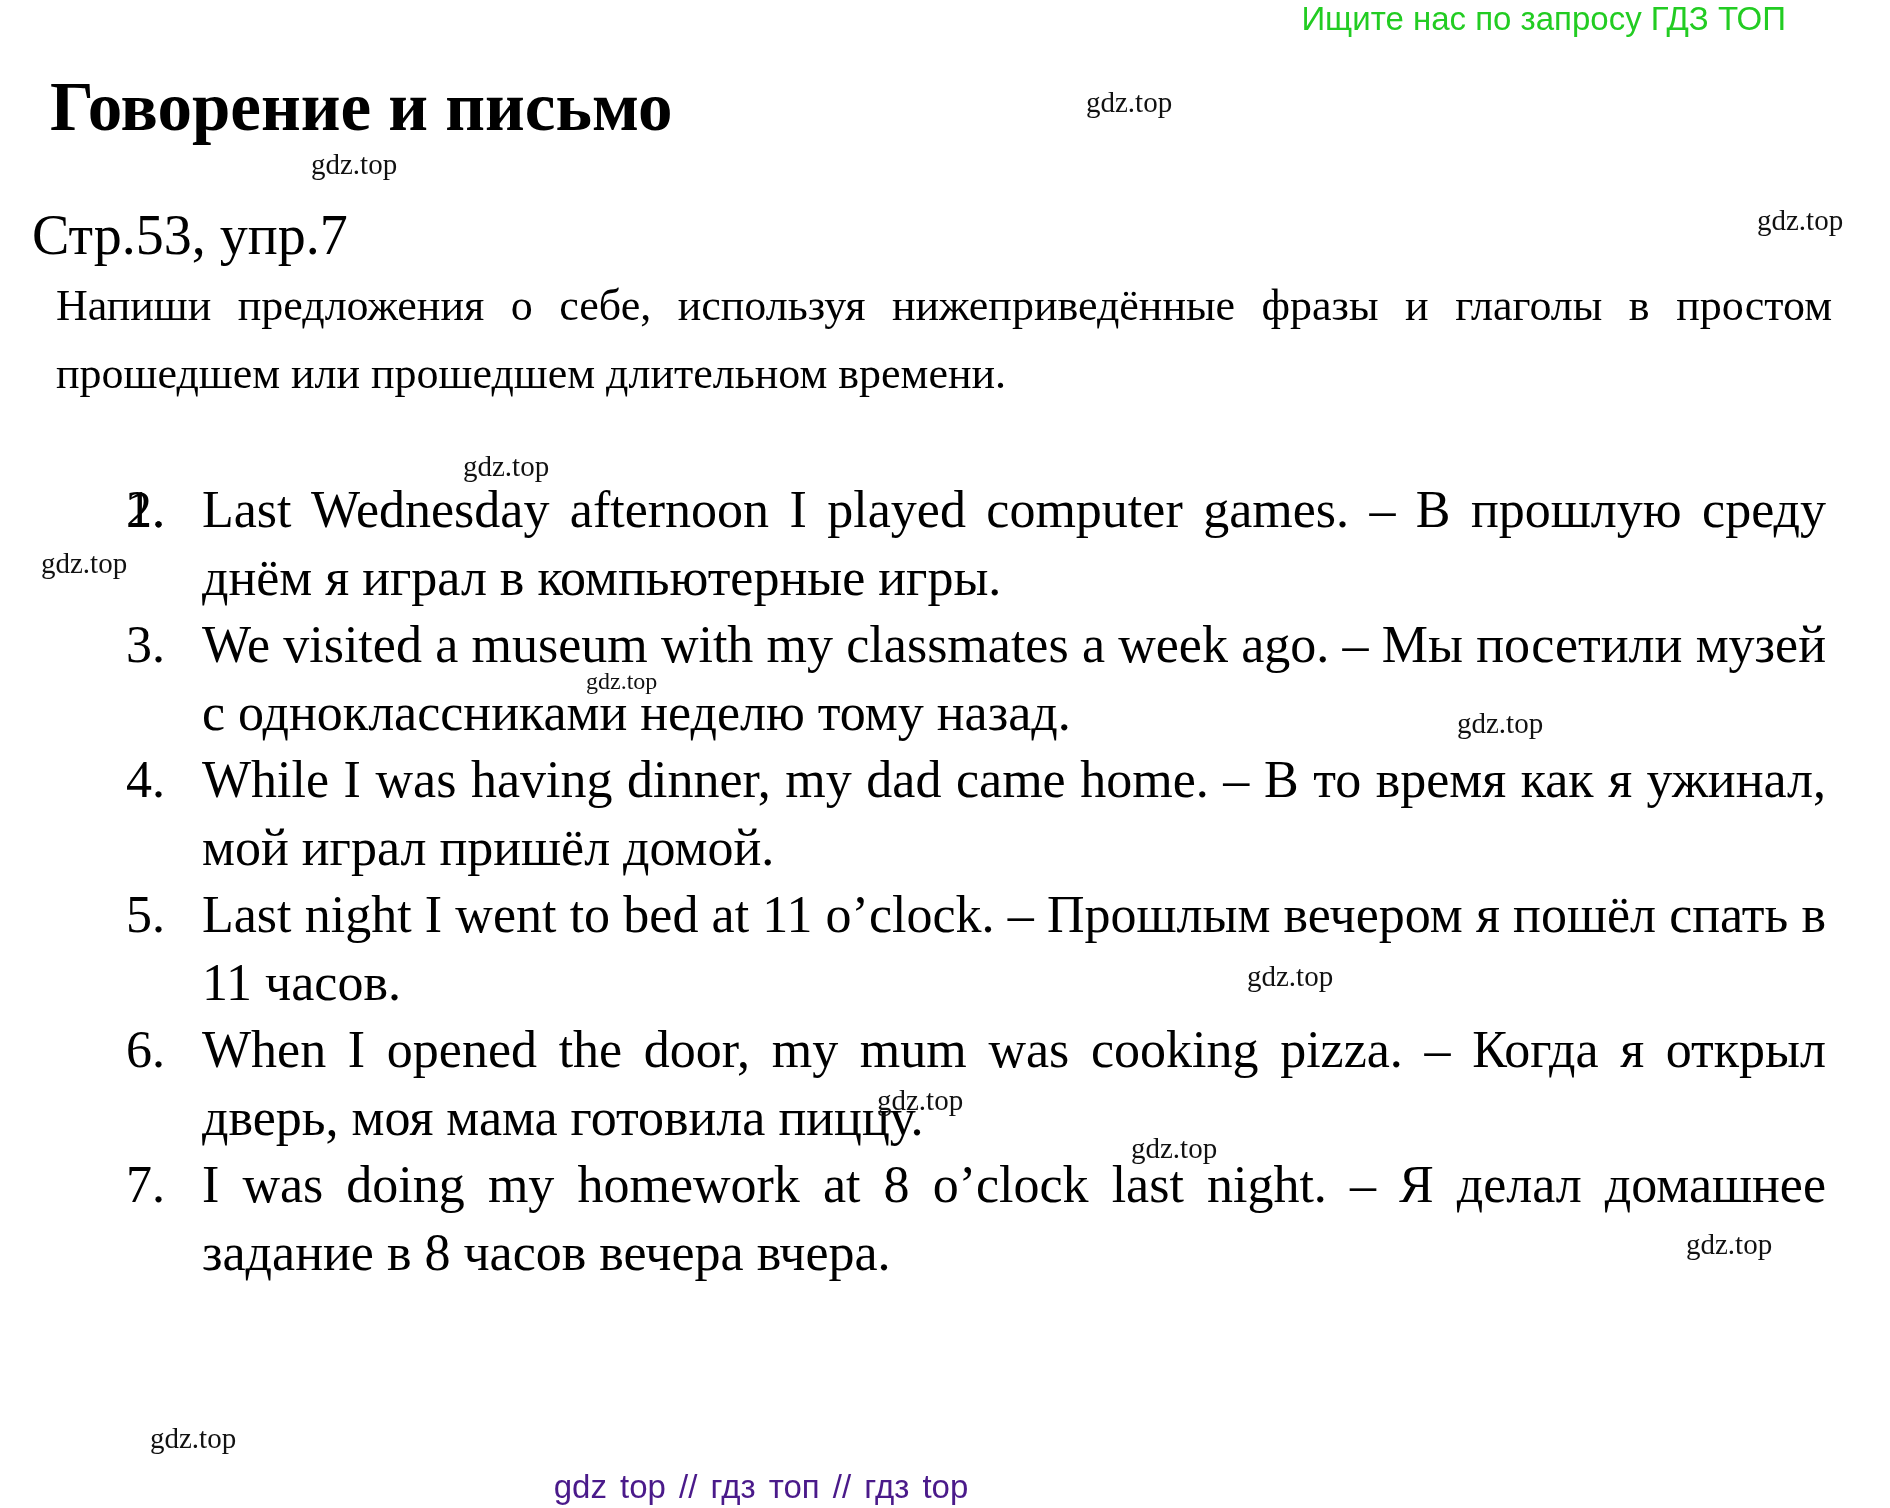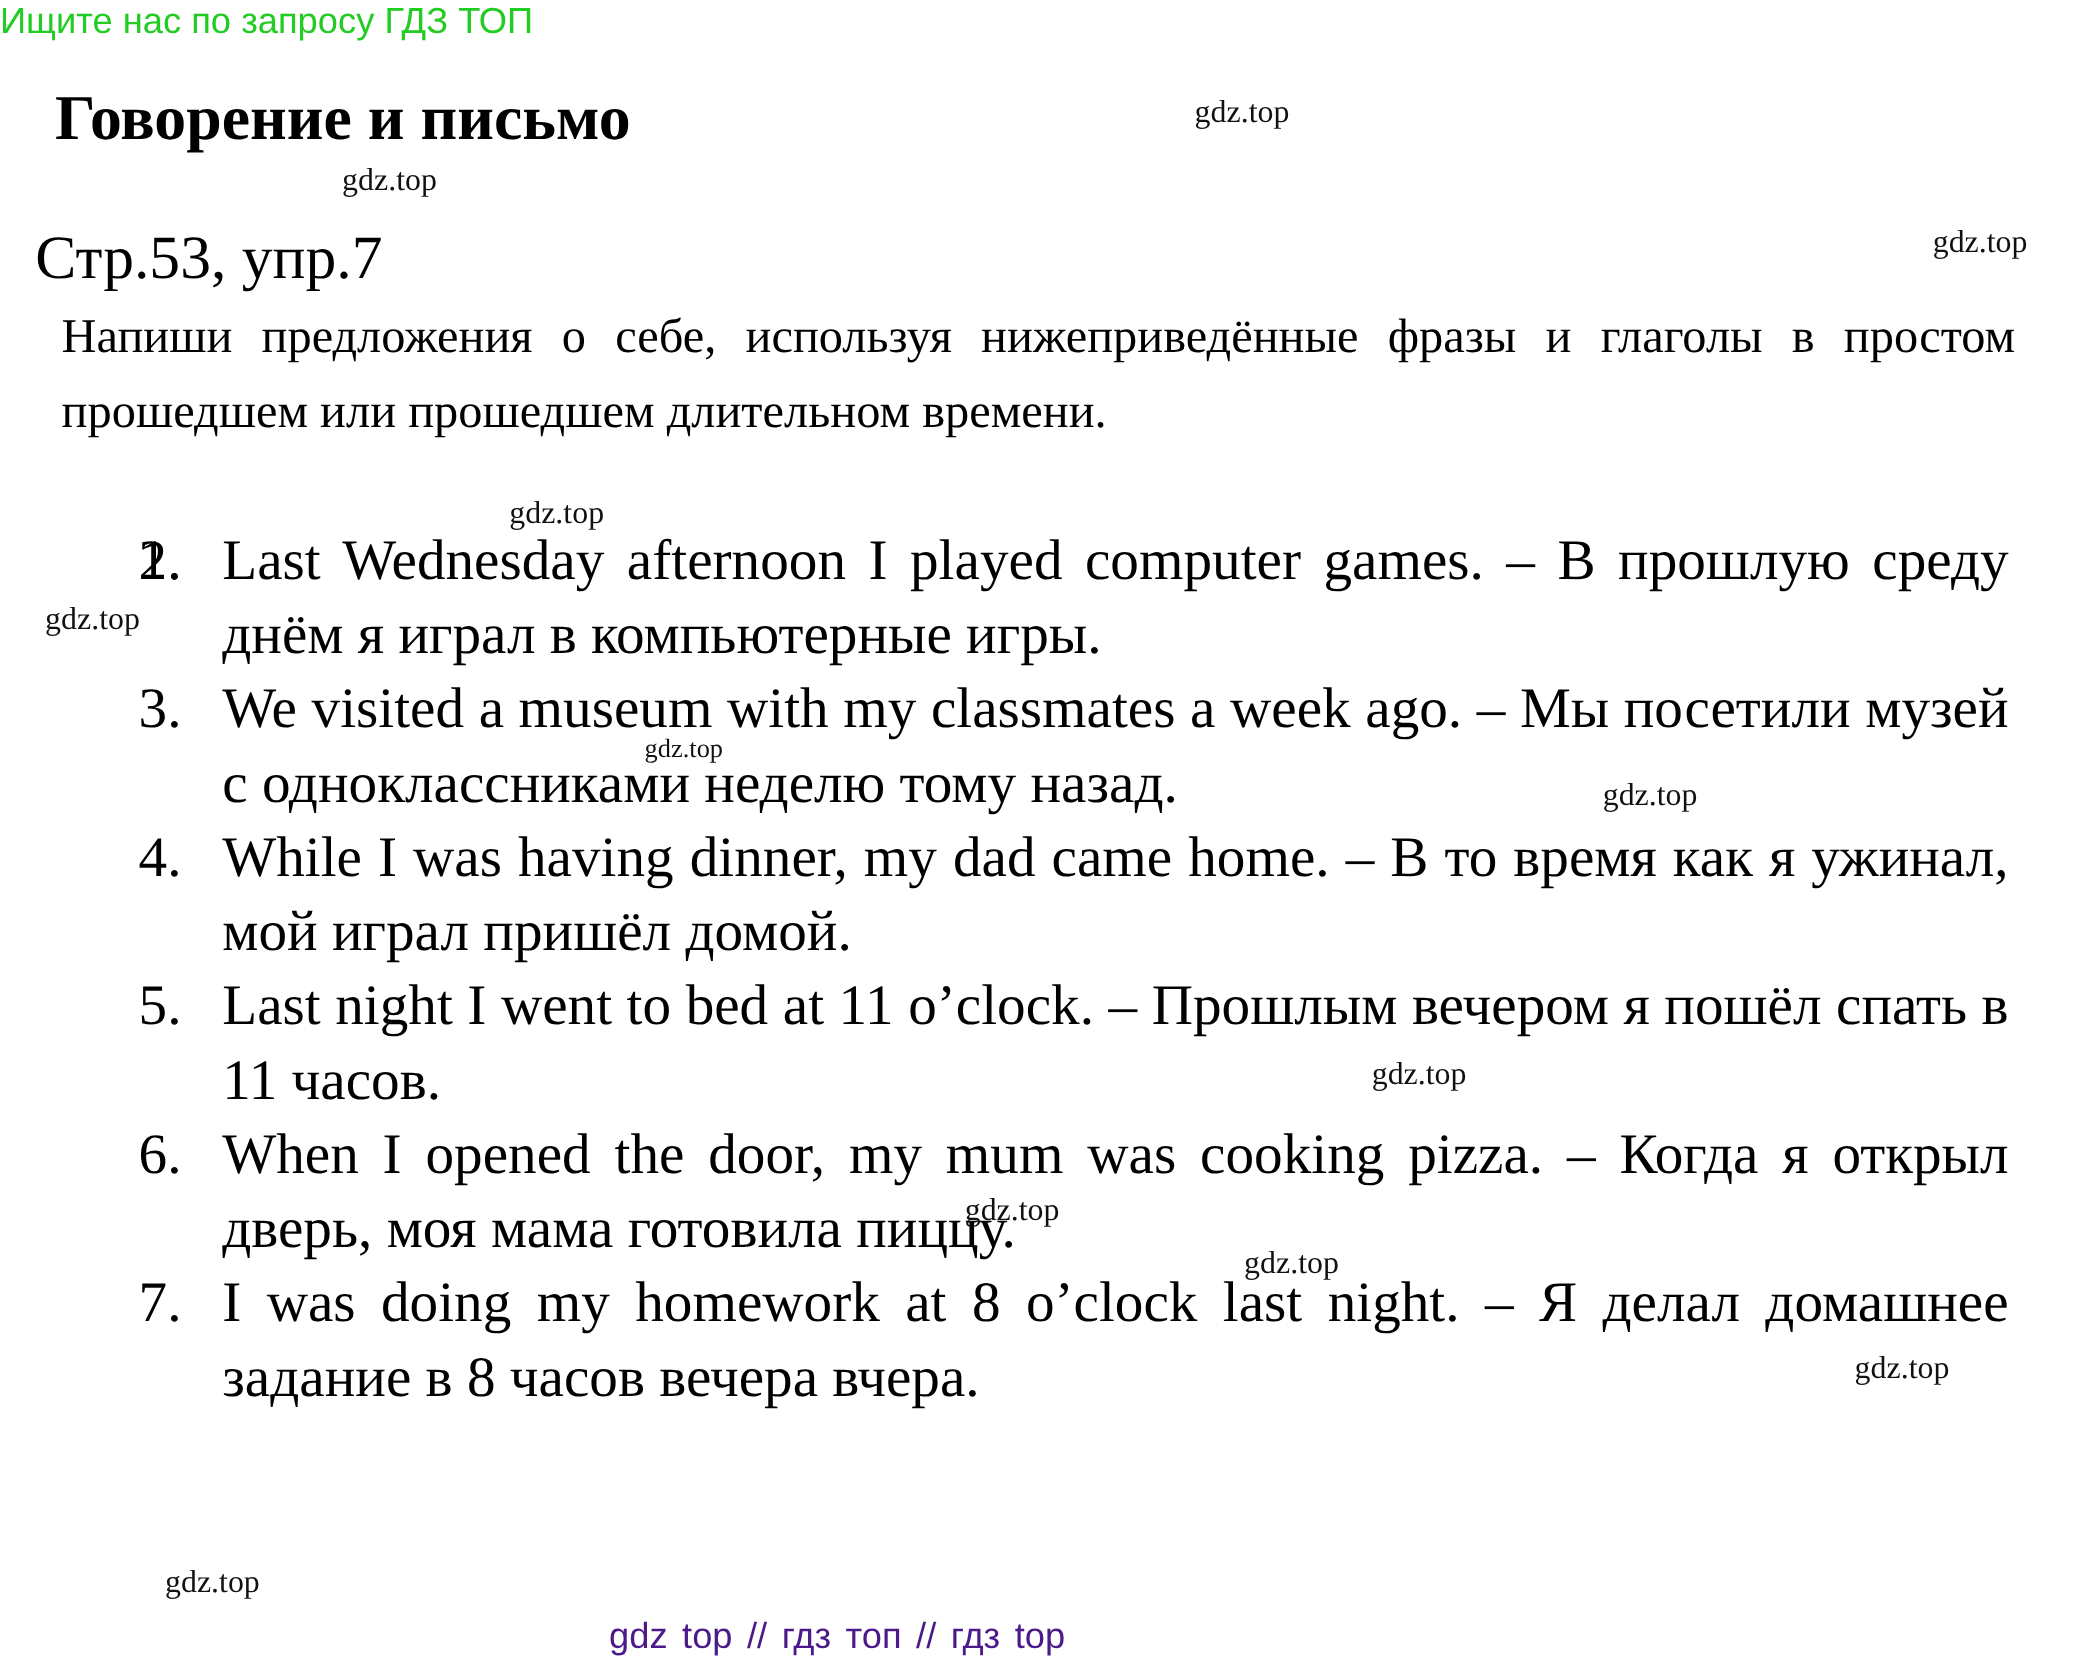--- a/index.html
+++ b/index.html
@@ -1,20 +1,20 @@
 <!DOCTYPE html>
 <html><head>
 <meta charset="utf-8">
 <style>
   html,body{margin:0;padding:0;background:#fff;}
   body{width:1890px;height:1508px;position:relative;overflow:hidden;font-family:"Liberation Serif",serif;color:#000;}
-  .top-banner{position:absolute;left:0;width:1786px;top:0px;text-align:left;font-family:"Liberation Sans",sans-serif;font-size:33px;color:#22cc22;line-height:38px;}
+  .top-banner{position:absolute;left:0;width:1786px;top:0px;text-align:right;font-family:"Liberation Sans",sans-serif;font-size:33px;color:#22cc22;line-height:38px;}
   .footer{position:absolute;left:0;width:1522px;top:1468px;text-align:center;font-family:"Liberation Sans",sans-serif;font-size:33px;color:#4a1a8a;line-height:38px;word-spacing:4px;}
   .wm{position:absolute;font-family:Liberation Serif, serif;font-size:29px;color:#111;line-height:32px;}
-  .title{position:absolute;left:50px;top:72px;font-size:58px;font-weight:bold;line-height:70px;}
+  .title{position:absolute;left:50px;top:72px;font-size:69px;font-weight:bold;line-height:70px;}
   .subtitle{position:absolute;left:32px;top:200px;font-size:56px;line-height:70px;}
   .instr{position:absolute;left:56px;top:272px;width:1776px;font-size:44px;line-height:68px;text-align:justify;}
   .list{position:absolute;left:120px;top:476px;width:1706px;margin:0;padding:0;list-style:none;}
   .item{position:relative;padding-left:82px;font-size:52px;line-height:67.5px;text-align:justify;}
   .num{position:absolute;left:6px;top:0;}
 </style>
 </head>
 <body>
 
 <div class="top-banner">Ищите нас по запросу ГДЗ ТОП</div>

